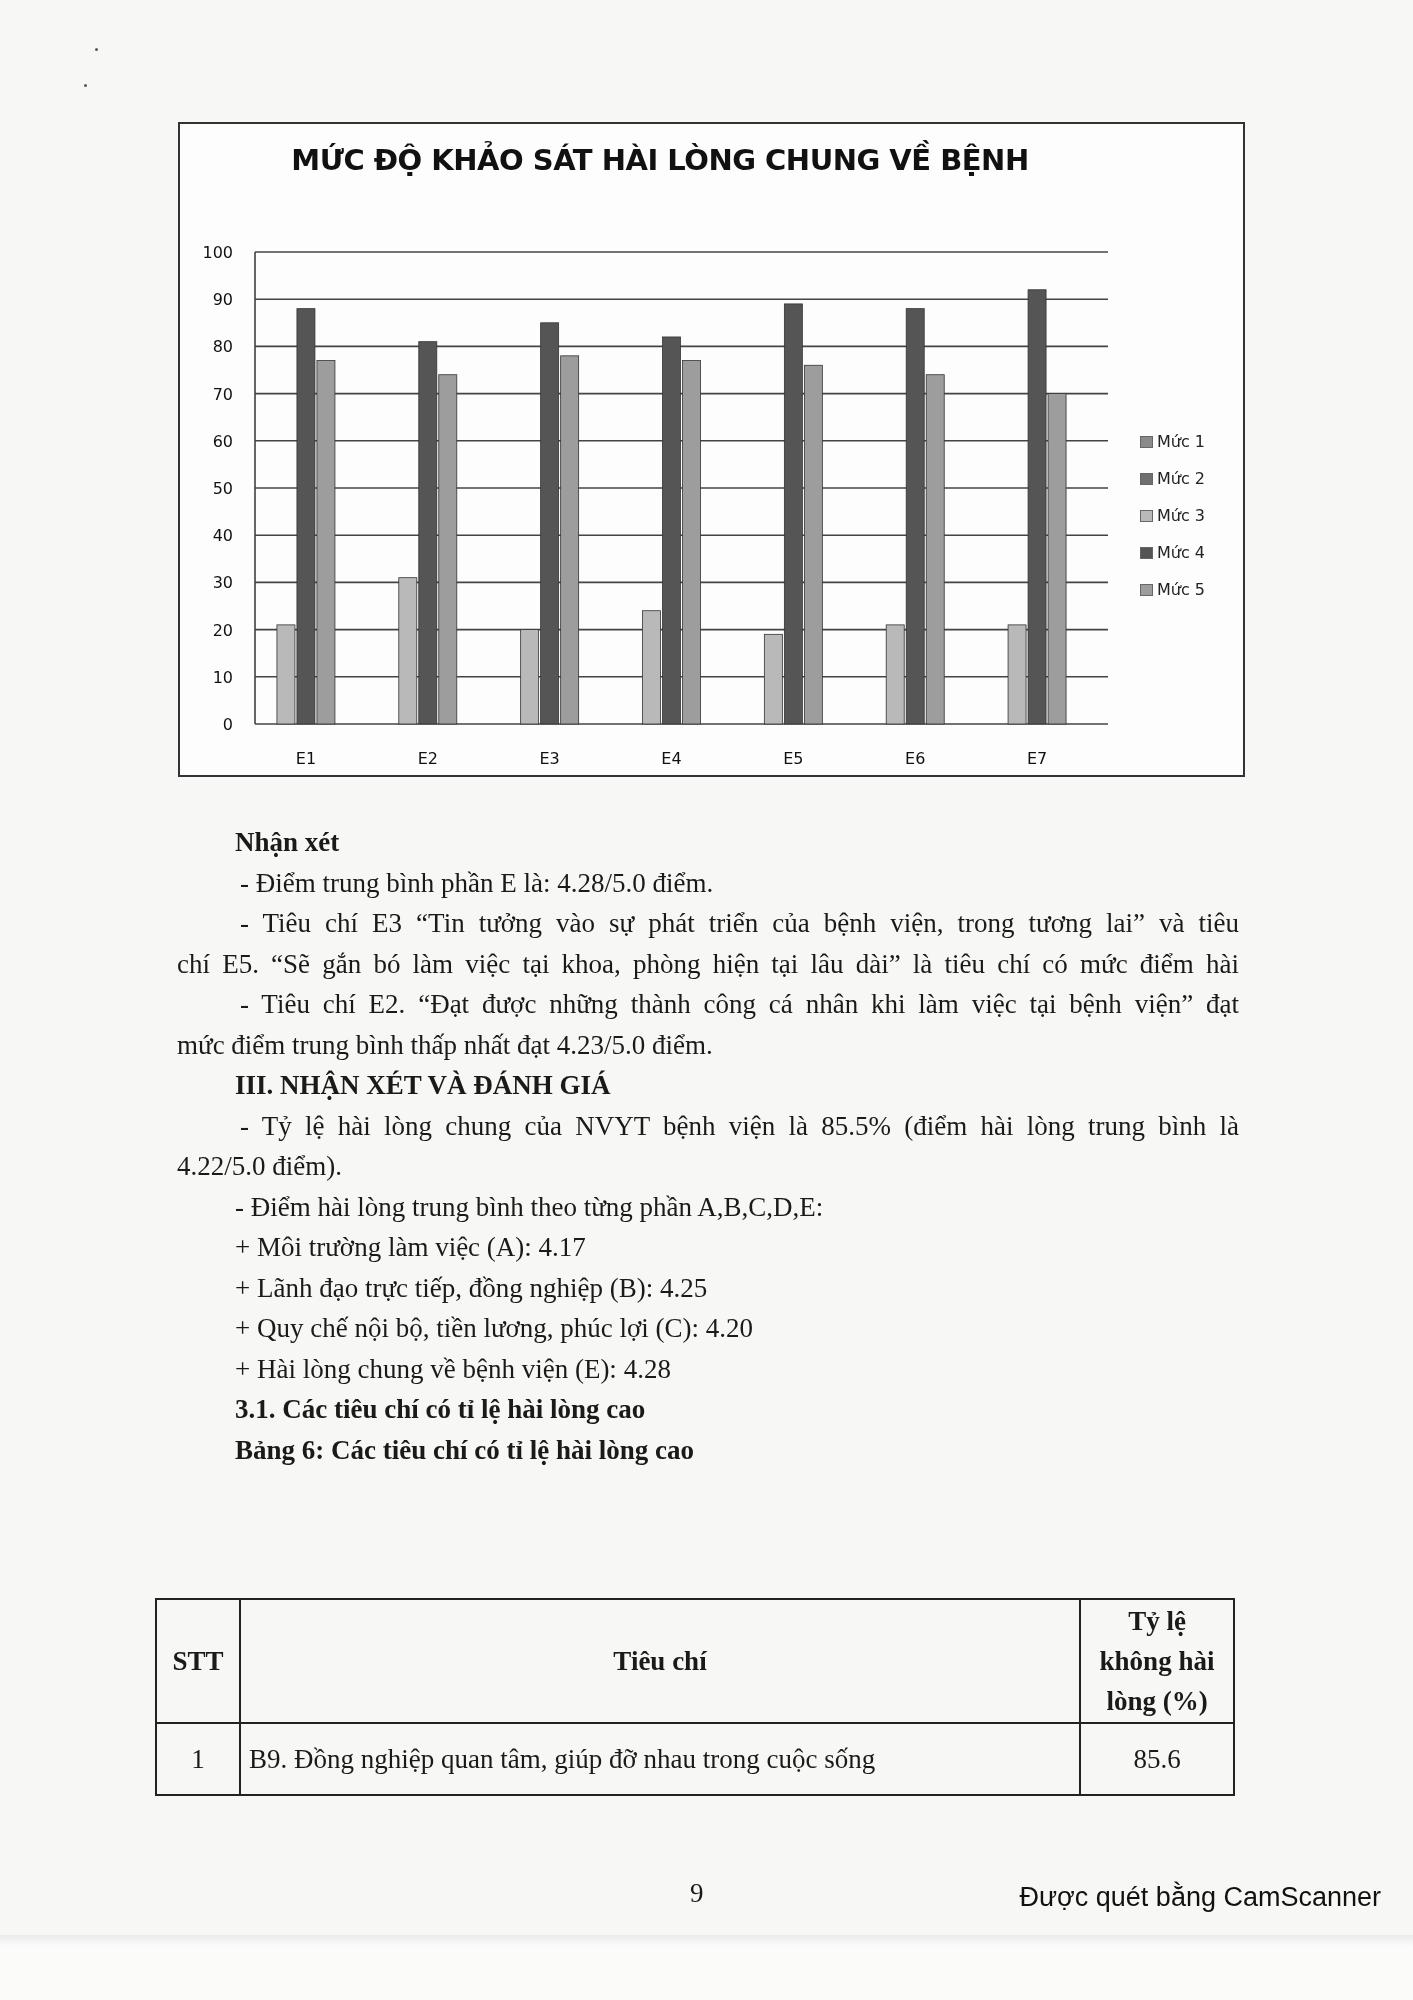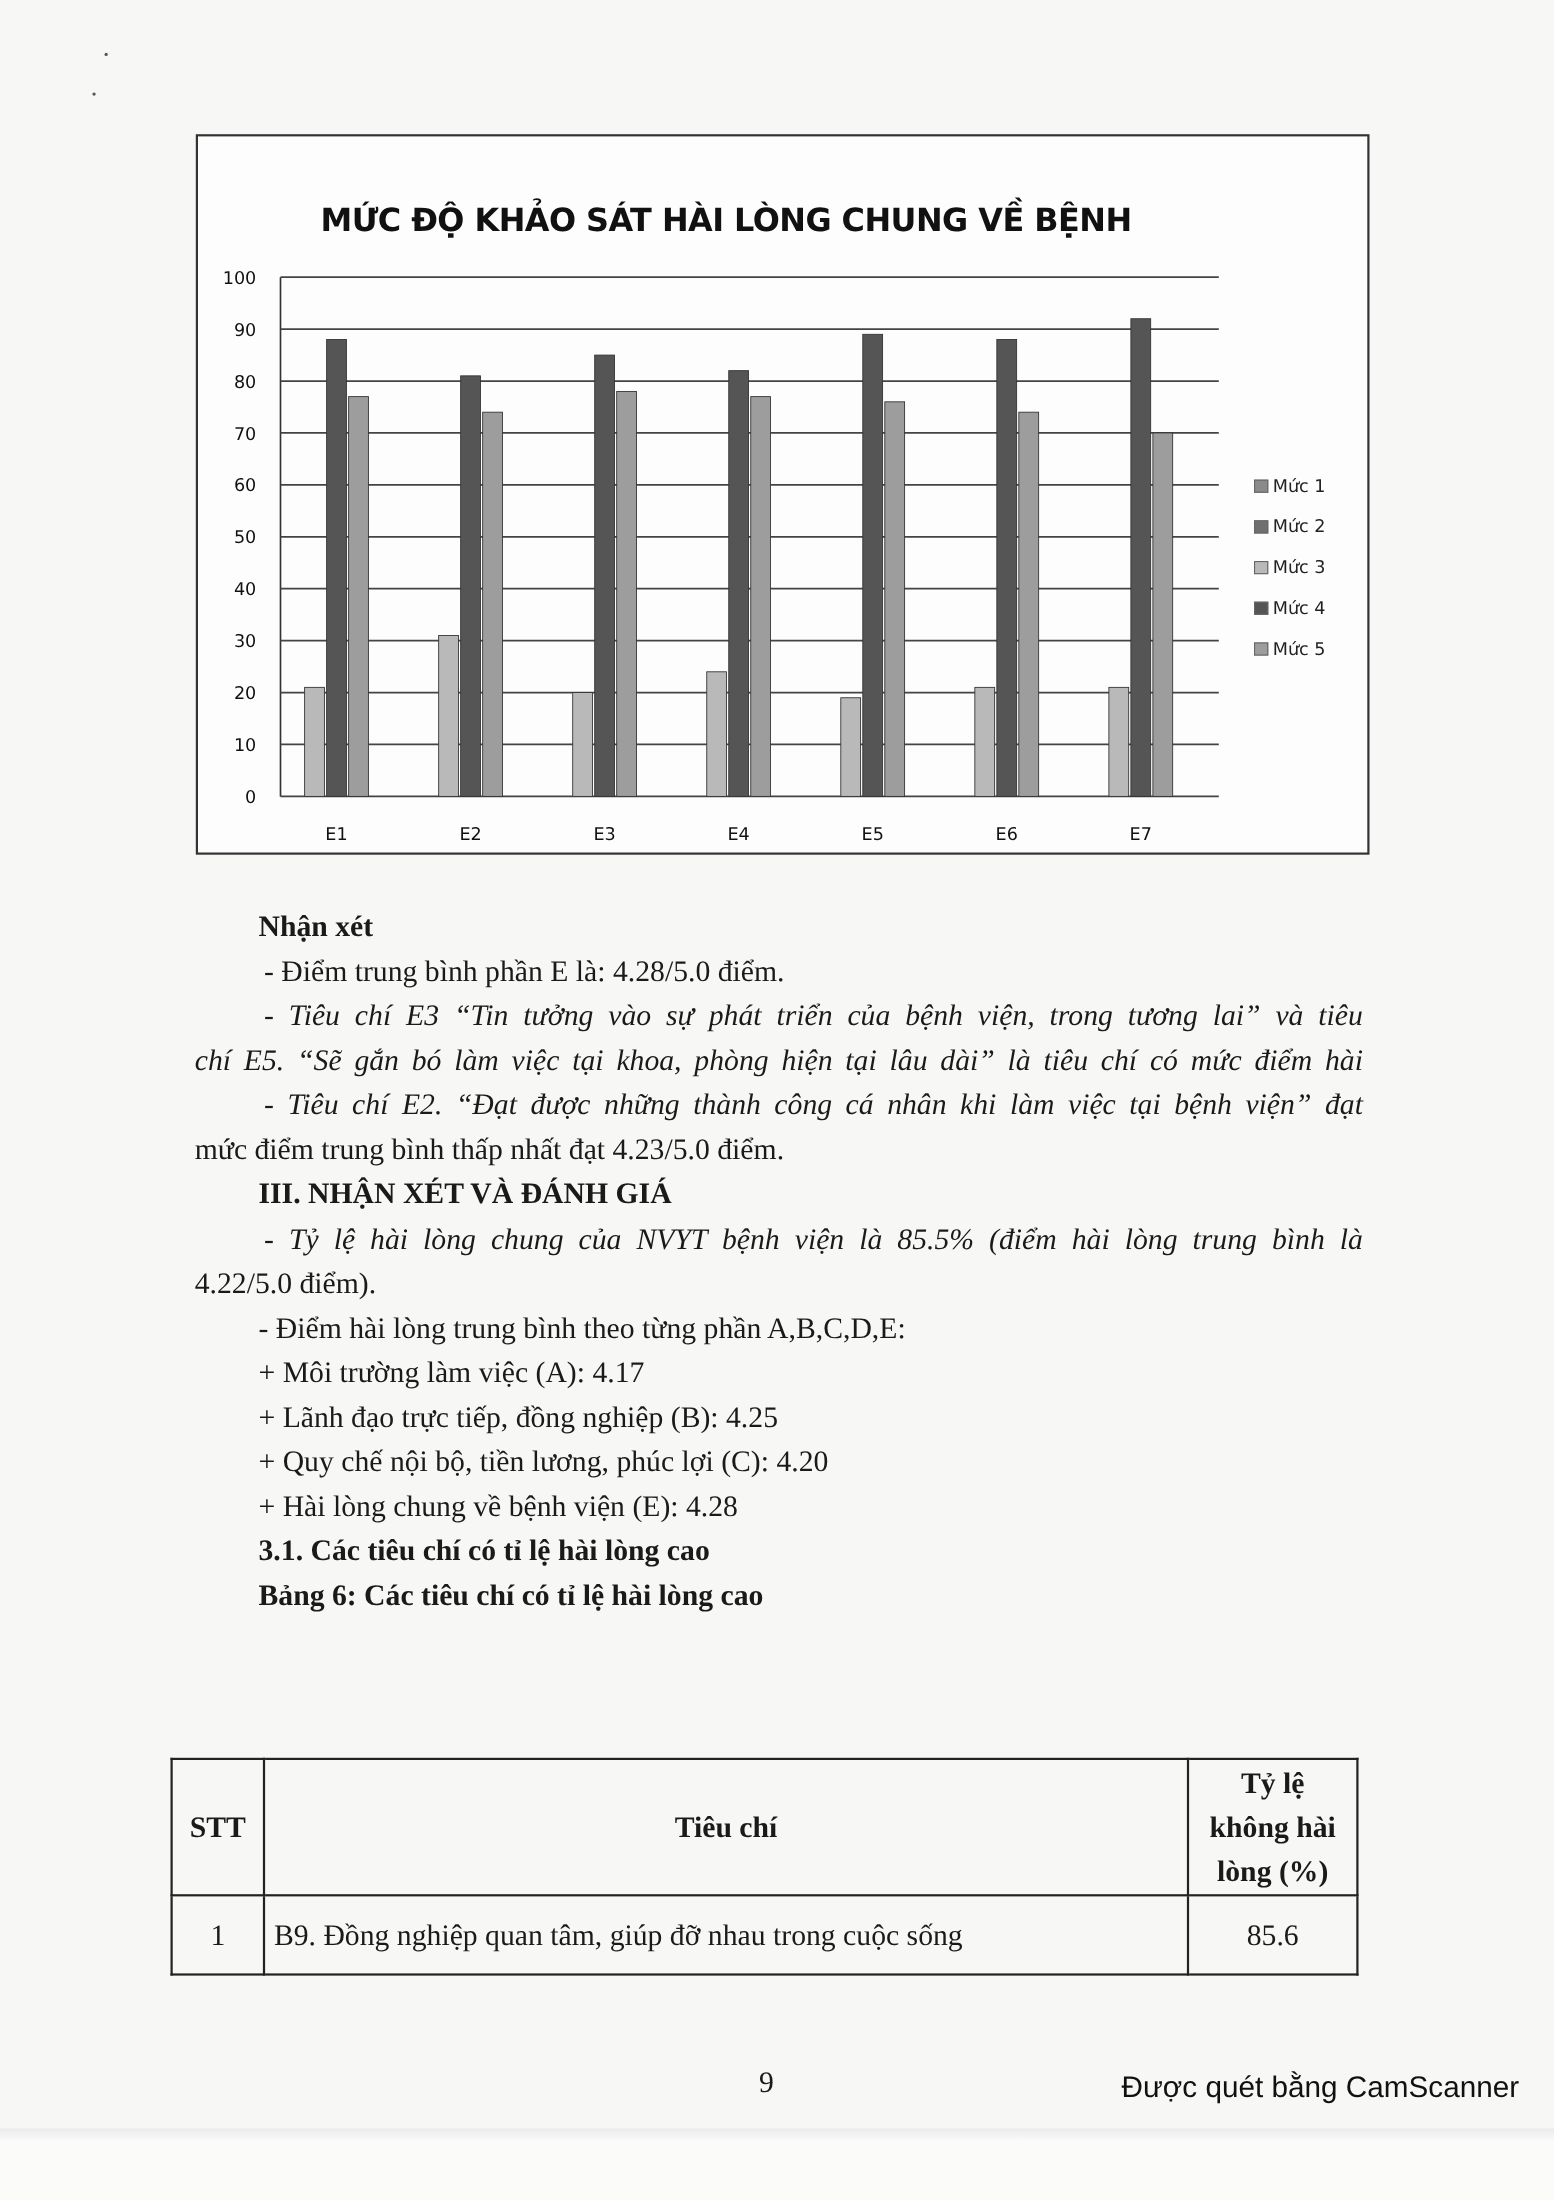--- a/index.html
+++ b/index.html
@@ -1,31 +1,31 @@
 <!DOCTYPE html>
 <html><head>
 <meta charset="utf-8">
 <style>
   html, body { margin:0; padding:0; }
   body { width:1413px; height:2000px; position:relative; background:#fbfbfa; overflow:hidden; font-family:"Liberation Serif", serif; color:#1a1a1a; }
   .scan-page { position:absolute; left:0; top:0; width:1413px; height:1945px; background:#f7f7f5; }
   .scan-edge { position:absolute; left:0; top:1935px; width:1413px; height:10px; background:linear-gradient(#eaeaea,#f9f9f9); }
   .dot { position:absolute; width:3px; height:3px; border-radius:50%; background:#555; }
   .chart-frame { position:absolute; left:178px; top:122px; width:1067px; height:655px; border:2px solid #333; background:#fdfdfd; box-sizing:border-box; }
-  .chart-title { position:absolute; left:230px; top:140px; width:860px; text-align:center; font-family:"DejaVu Sans", sans-serif; font-weight:bold; font-size:29px; line-height:41px; color:#111; letter-spacing:-0.5px;margin-top:40px; }
+  .chart-title { position:absolute; left:230px; top:140px; width:860px; text-align:center; font-family:"DejaVu Sans", sans-serif; font-weight:bold; font-size:29px; line-height:41px; color:#111; letter-spacing:-0.5px; }
   svg#chart { position:absolute; left:178px; top:230px; }
   .legend { position:absolute; left:1140px; top:423px; font-family:"DejaVu Sans", sans-serif; font-size:16px; color:#222; }
   .legend-item { display:flex; align-items:center; height:37px; }
   .legend-swatch { width:11px; height:10px; margin-right:4px; border:1px solid #666; }
   .text-block { position:absolute; left:177px; width:1062px; font-size:27px; line-height:40.5px; }
   .line { white-space:nowrap; }
   .indent { padding-left:63px; }
   .indent2 { padding-left:58px; }
   .bold { font-weight:bold; }
-  .justify { text-align:justify; text-align-last:justify;font-style:italic; }
+  .justify { text-align:justify; text-align-last:justify; }
   table.tbl { position:absolute; left:155px; top:1598px; width:1080px; border-collapse:collapse; font-size:27px; }
   table.tbl td, table.tbl th { border:2px solid #222; }
   table.tbl th { font-weight:bold; text-align:center; }
   .page-num { position:absolute; left:690px; top:1878px; font-size:27px; }
   .cam { position:absolute; right:32px; top:1882px; font-family:"Liberation Sans", sans-serif; font-size:27px; color:#111; }
 </style>
 </head>
 <body>
 
 <div class="scan-page"></div>

